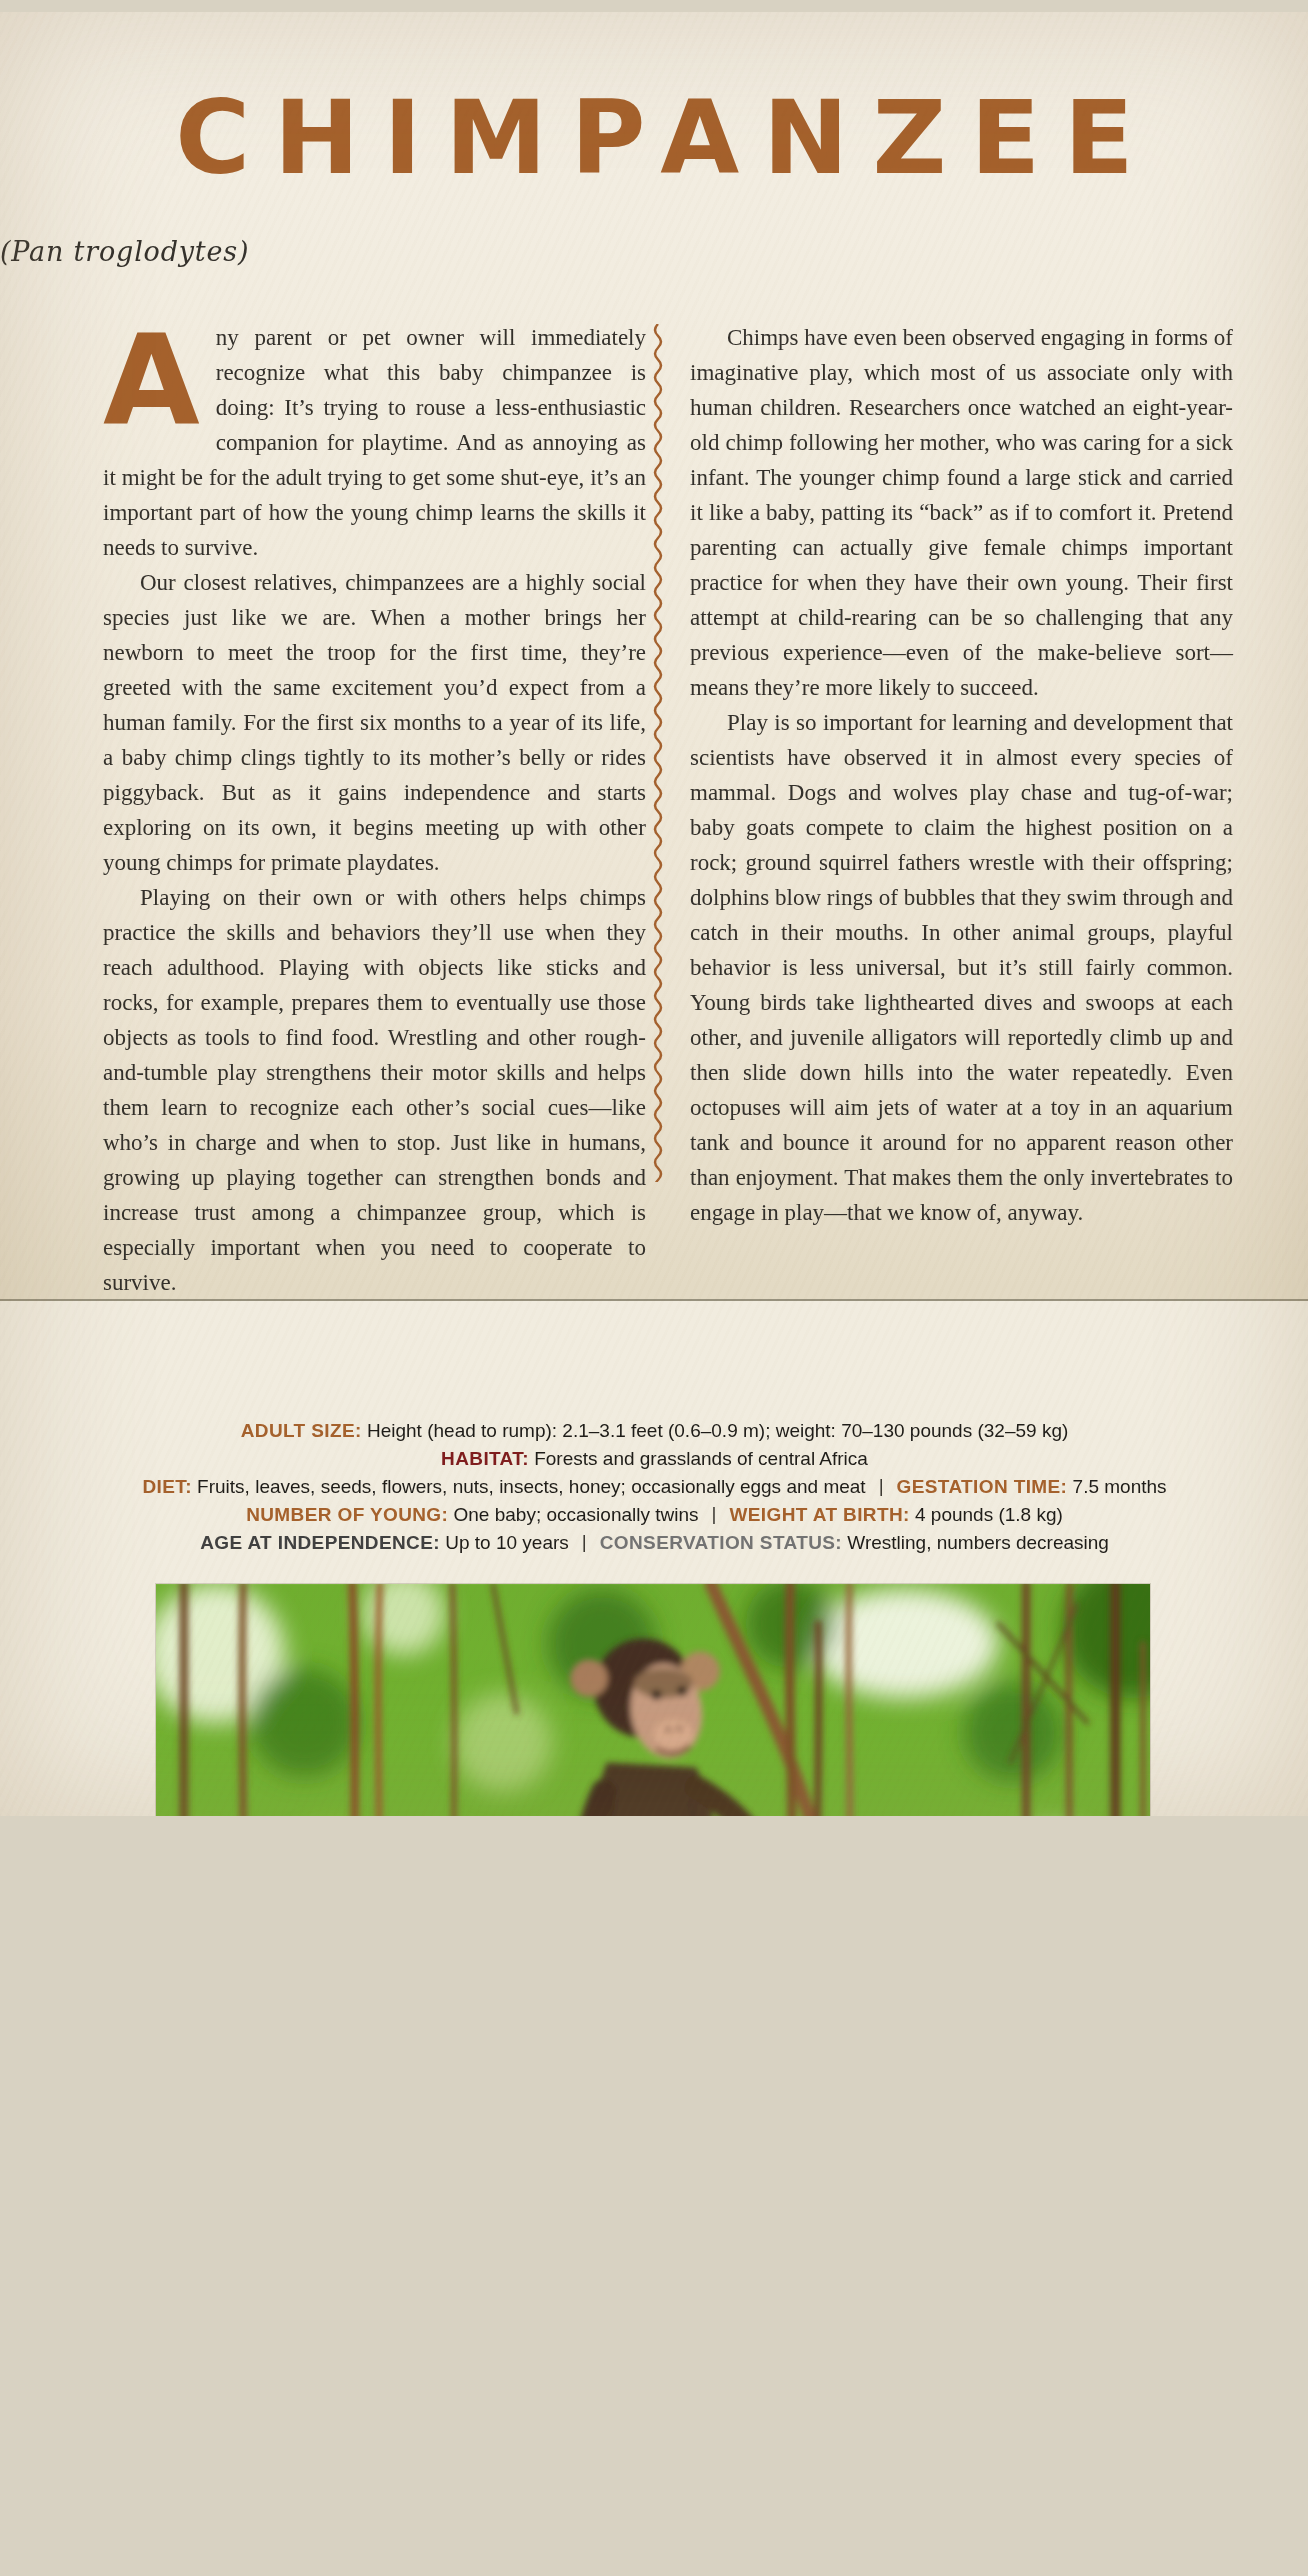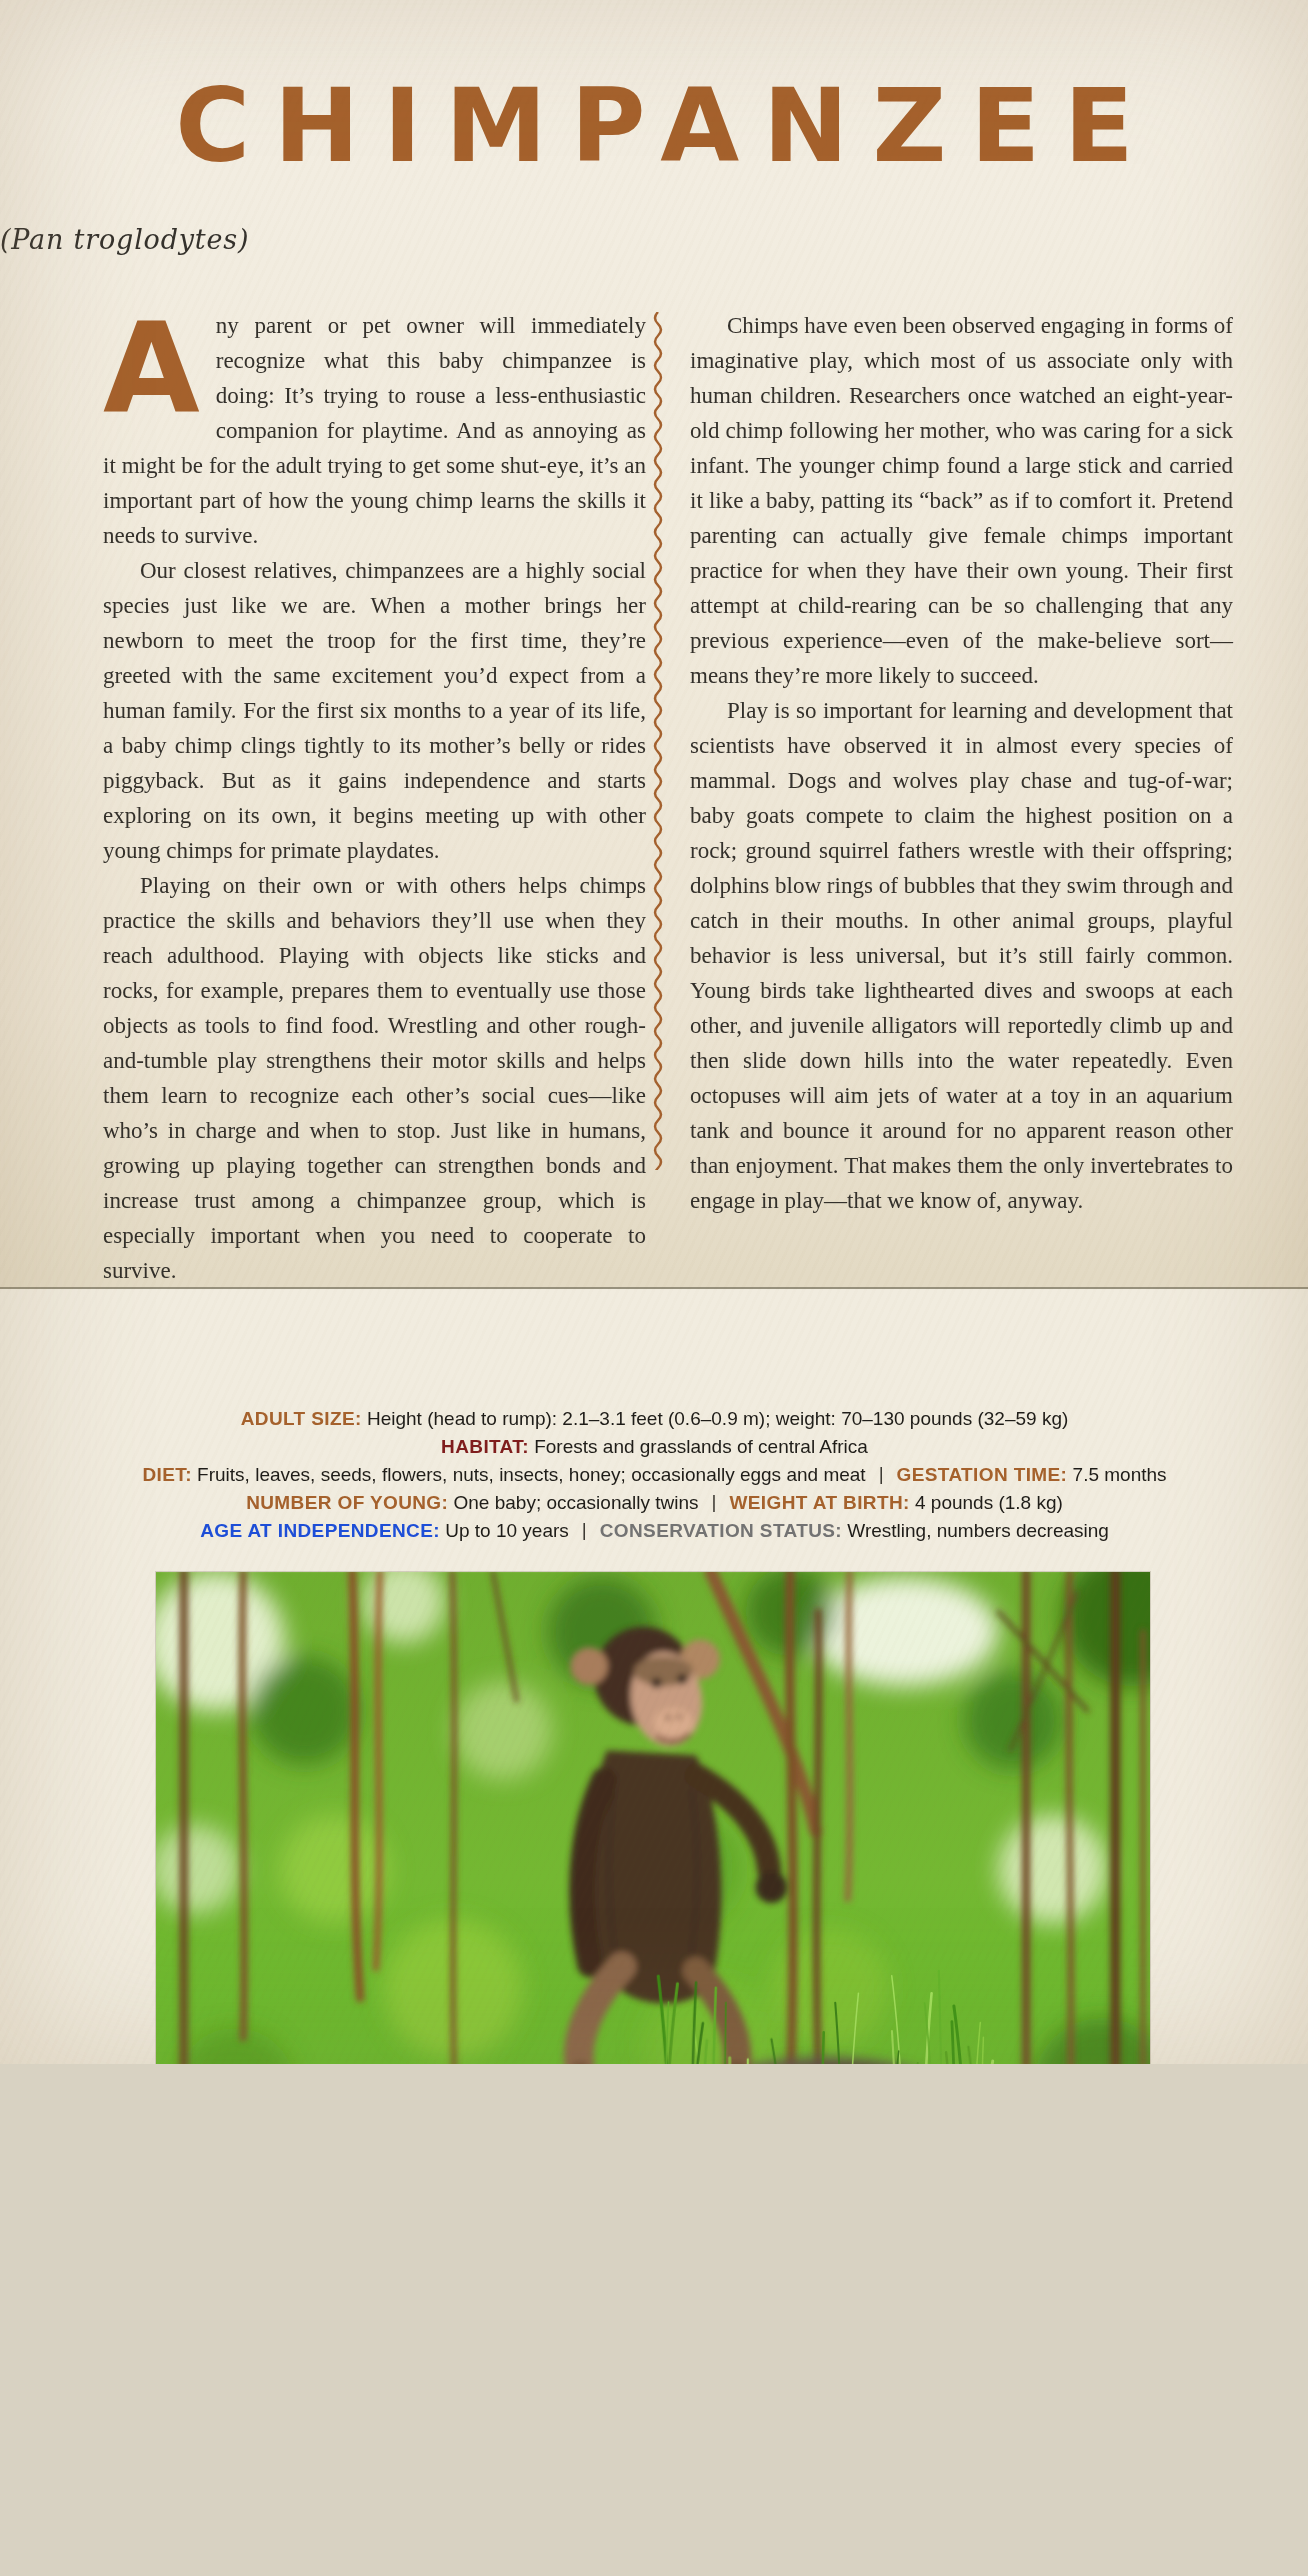--- a/index.html
+++ b/index.html
@@ -1,16 +1,16 @@
 <!DOCTYPE html>
 <html><head>
 <meta charset="utf-8">
 <style>
   html,body{margin:0;padding:0;background:#d8d2c2;}
-  .page{position:relative;width:1309px;height:2064px;margin:0 auto;overflow:hidden;
+  .page{position:relative;width:1309px;height:1804px;margin:12px auto;overflow:hidden;
         font-family:"Liberation Serif",serif;color:#2f2c28;}
   .sheet-top{position:absolute;top:0;left:0;width:1309px;height:1287px;
         background:linear-gradient(180deg,#f3eee3 0%,#f1ebdd 40%,#ece4d3 78%,#e3dac4 99%);}
   .sheet-bottom{position:absolute;top:1287px;left:0;width:1309px;height:1289px;
         border-top:2px solid #97917d;
         background:radial-gradient(ellipse at 50% 28%,#f7f3e9 0%,#f2edе1 45%,#f1ecdf 55%,#e7dfcb 100%);
         background-color:#f1ecdf;}
   .grain{position:absolute;inset:0;pointer-events:none;opacity:.5;
         background:repeating-linear-gradient(115deg,rgba(130,110,70,.035) 0 3px,rgba(255,255,255,0) 3px 8px);}
   .vignette{position:absolute;inset:0;pointer-events:none;
@@ -64,21 +64,21 @@
       <path id="wave-path" fill="none" stroke="#a4612e" stroke-width="2.4" d="M8 0 Q 2 6 8 12 Q 14 18 8 24 Q 2 30 8 36 Q 14 42 8 48 Q 2 54 8 60 Q 14 66 8 72 Q 2 78 8 84 Q 14 90 8 96 Q 2 102 8 108 Q 14 114 8 120 Q 2 126 8 132 Q 14 138 8 144 Q 2 150 8 156 Q 14 162 8 168 Q 2 174 8 180 Q 14 186 8 192 Q 2 198 8 204 Q 14 210 8 216 Q 2 222 8 228 Q 14 234 8 240 Q 2 246 8 252 Q 14 258 8 264 Q 2 270 8 276 Q 14 282 8 288 Q 2 294 8 300 Q 14 306 8 312 Q 2 318 8 324 Q 14 330 8 336 Q 2 342 8 348 Q 14 354 8 360 Q 2 366 8 372 Q 14 378 8 384 Q 2 390 8 396 Q 14 402 8 408 Q 2 414 8 420 Q 14 426 8 432 Q 2 438 8 444 Q 14 450 8 456 Q 2 462 8 468 Q 14 474 8 480 Q 2 486 8 492 Q 14 498 8 504 Q 2 510 8 516 Q 14 522 8 528 Q 2 534 8 540 Q 14 546 8 552 Q 2 558 8 564 Q 14 570 8 576 Q 2 582 8 588 Q 14 594 8 600 Q 2 606 8 612 Q 14 618 8 624 Q 2 630 8 636 Q 14 642 8 648 Q 2 654 8 660 Q 14 666 8 672 Q 2 678 8 684 Q 14 690 8 696 Q 2 702 8 708 Q 14 714 8 720 Q 2 726 8 732 Q 14 738 8 744 Q 2 750 8 756 Q 14 762 8 768 Q 2 774 8 780 Q 14 786 8 792 Q 2 798 8 804 Q 14 810 8 816 Q 2 822 8 828 Q 14 834 8 840 Q 2 846 8 852 Q 14 858 8 864 Q 2 870 8 876"></path>
     </svg>
   </div>
 
   <div class="sheet-bottom">
     <div class="facts" id="facts" style="top:116px;position:absolute;">
         <div class="fact-row"><span class="fact-label" style="color: rgb(165, 97, 44);">ADULT SIZE:</span><span class="fact-value"> Height (head to rump): 2.1–3.1 feet (0.6–0.9 m); weight: 70–130 pounds (32–59 kg)</span></div>
         <div class="fact-row"><span class="fact-label" style="color: #7f1d1d;">HABITAT:</span><span class="fact-value"> Forests and grasslands of central Africa</span></div>
         <div class="fact-row"><span class="fact-label" style="color: rgb(165, 97, 44); text-align: right;">DIET:</span><span class="fact-value"> Fruits, leaves, seeds, flowers, nuts, insects, honey; occasionally eggs and meat</span><span class="fact-bar">|</span><span class="fact-label" style="color: rgb(165, 97, 44);">GESTATION TIME:</span><span class="fact-value"> 7.5 months</span></div>
         <div class="fact-row"><span class="fact-label" style="color: rgb(165, 97, 44);">NUMBER OF YOUNG:</span><span class="fact-value"> One baby; occasionally twins</span><span class="fact-bar">|</span><span class="fact-label" style="color: rgb(165, 97, 44);">WEIGHT AT BIRTH:</span><span class="fact-value"> 4 pounds (1.8 kg)</span></div>
-        <div class="fact-row"><span class="fact-label" style="color: #1d4ed8;">AGE AT INDEPENDENCE:</span><span class="fact-value"> Up to 10 years</span><span class="fact-bar">|</span><span class="fact-label" style="color: #737373;">CONSERVATION STATUS:</span><span class="fact-value"> Wrestling, numbers decreasing</span></div>
+        <div class="fact-row"><span class="fact-label" style="color: #404040;">AGE AT INDEPENDENCE:</span><span class="fact-value"> Up to 10 years</span><span class="fact-bar">|</span><span class="fact-label" style="color: #737373;">CONSERVATION STATUS:</span><span class="fact-value"> Wrestling, numbers decreasing</span></div>
       </div>
 
     <div class="photo" style="top:283px;position:absolute;">
       <svg viewBox="0 0 1003 684">
         <defs>
           <linearGradient id="bgGrad" x1="0" y1="0" x2="0" y2="1">
             <stop offset="0" stop-color="#6fae2f"></stop>
             <stop offset="0.45" stop-color="#74b832"></stop>
             <stop offset="0.75" stop-color="#66bb2a"></stop>
             <stop offset="1" stop-color="#72c634"></stop>

